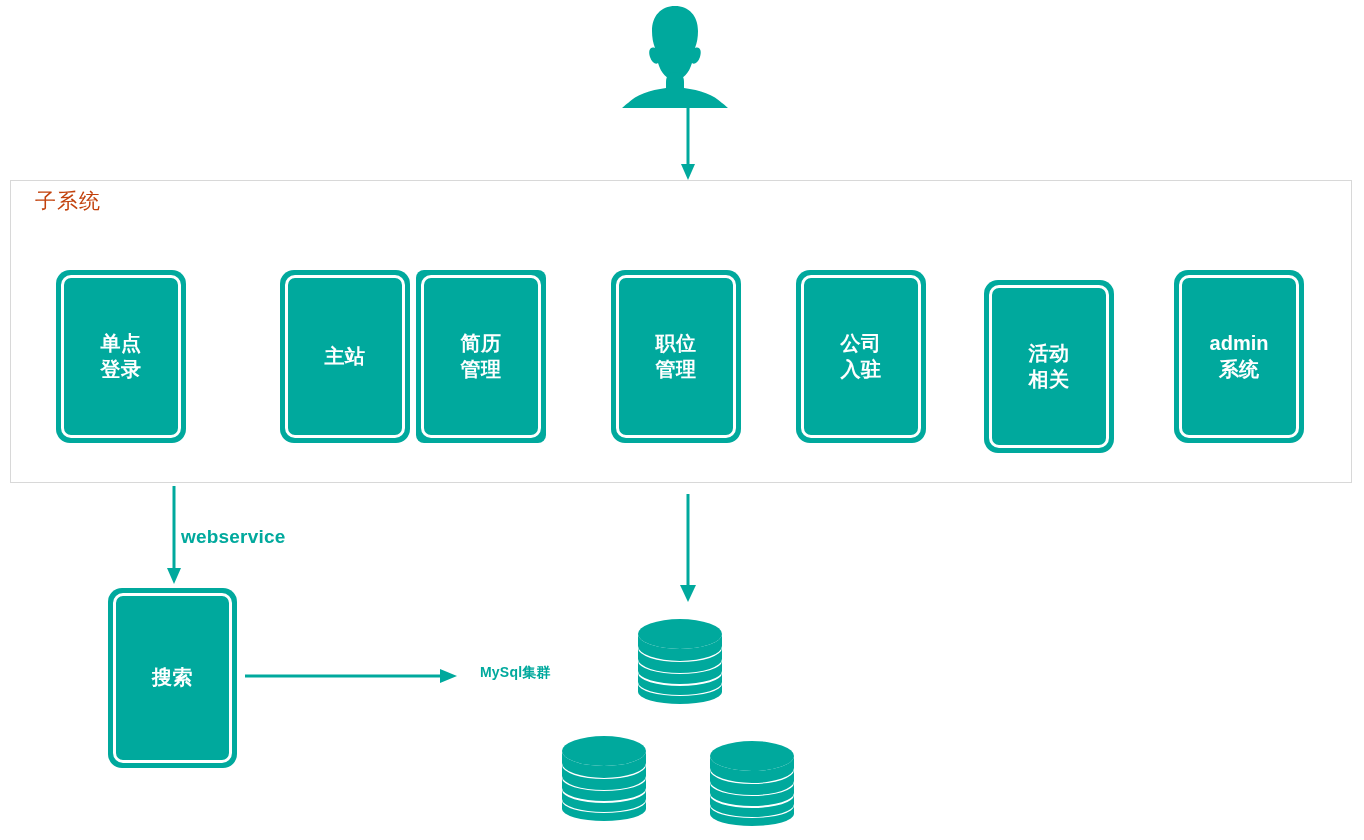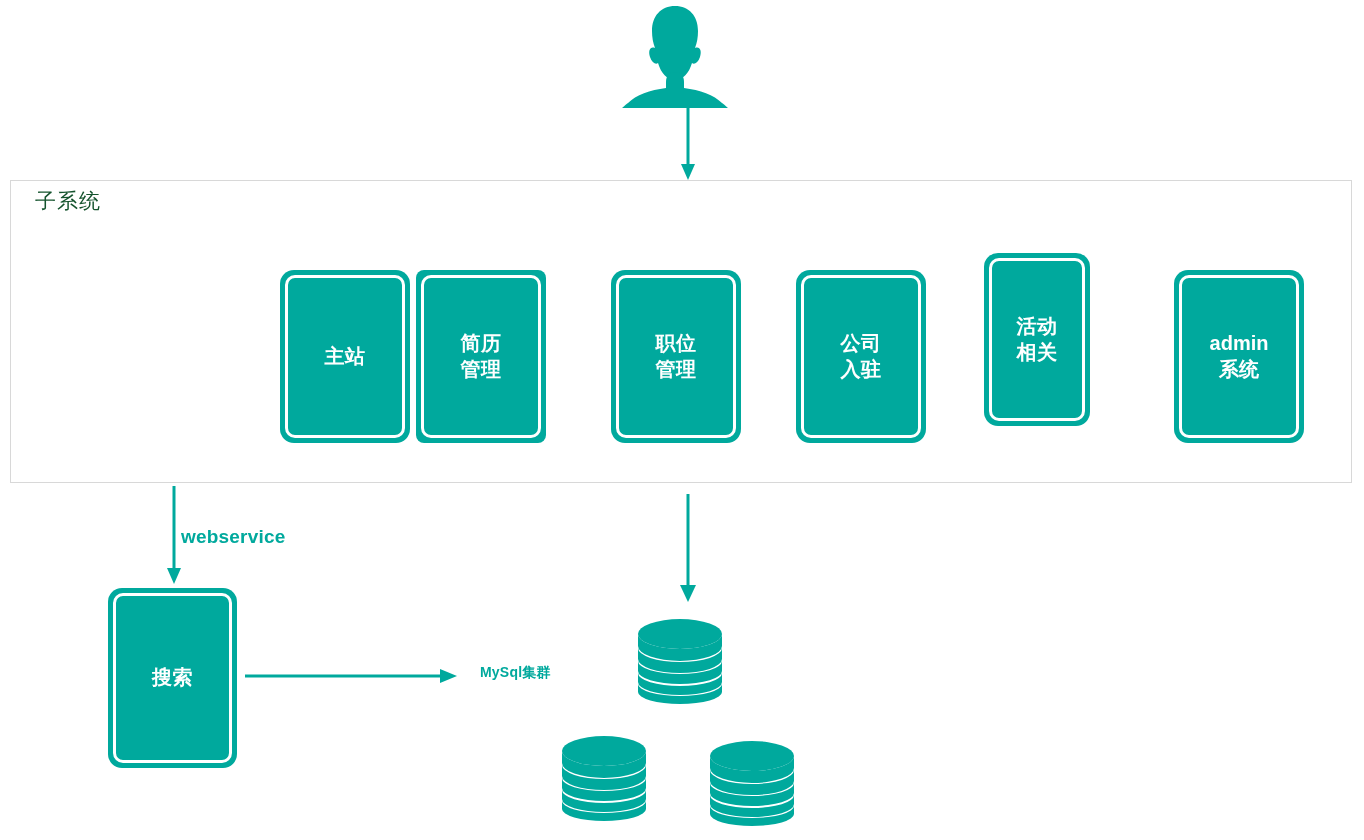--- a/index.html
+++ b/index.html
@@ -27,21 +27,21 @@
     height: 303px;
     border: 1px solid #d8d8d8;
     box-sizing: border-box;
     background: #ffffff;
   }
   .subsystem-title {
     position: absolute;
     left: 35px;
     top: 190px;
     font-size: 21px;
-    color: #14532d;
+    color: #c2410c;
     letter-spacing: 1px;
     white-space: nowrap;
     line-height: 1;
   }
 
   
   .card {
     position: absolute;
     box-sizing: border-box;
     background: #00a99d;
@@ -140,20 +140,26 @@
   <div class="arrow" style="left:672px; top:104px;">
     <svg width="32" height="78" viewBox="0 0 32 78">
       <line x1="16" y1="0" x2="16" y2="64" stroke="#00a99d" stroke-width="3"></line>
       <polygon points="16,76 9,60 23,60" fill="#00a99d"></polygon>
     </svg>
   </div>
 
   <div class="subsystem-box"></div>
   <div class="subsystem-title">子系统</div>
 
+  <div class="card" style="left:56px; top:270px; width:130px; height:173px;">
+    <div class="card-inner">
+      <span class="card-label">单点
+登录</span>
+    </div>
+  </div>
 
   <div class="card" style="left:236px; top:270px; width:130px; height:173px;margin-left:44px;">
     <div class="card-inner">
       <span class="card-label">主站</span>
     </div>
   </div>
 
   <div class="card" style="left:416px; top:270px; width:130px; height:173px;border-radius:8px;">
     <div class="card-inner">
       <span class="card-label">简历
@@ -168,21 +174,21 @@
     </div>
   </div>
 
   <div class="card" style="left:796px; top:270px; width:130px; height:173px;">
     <div class="card-inner">
       <span class="card-label">公司
 入驻</span>
     </div>
   </div>
 
-  <div class="card" style="left:984px; top:253px; width:106px; height:173px;">
+  <div class="card" style="left:984px; top:280px; width:130px; height:173px;">
     <div class="card-inner">
       <span class="card-label">活动
 相关</span>
     </div>
   </div>
 
   <div class="card" style="left:1174px; top:270px; width:130px; height:173px;">
     <div class="card-inner">
       <span class="card-label latin">admin
 系统</span>

